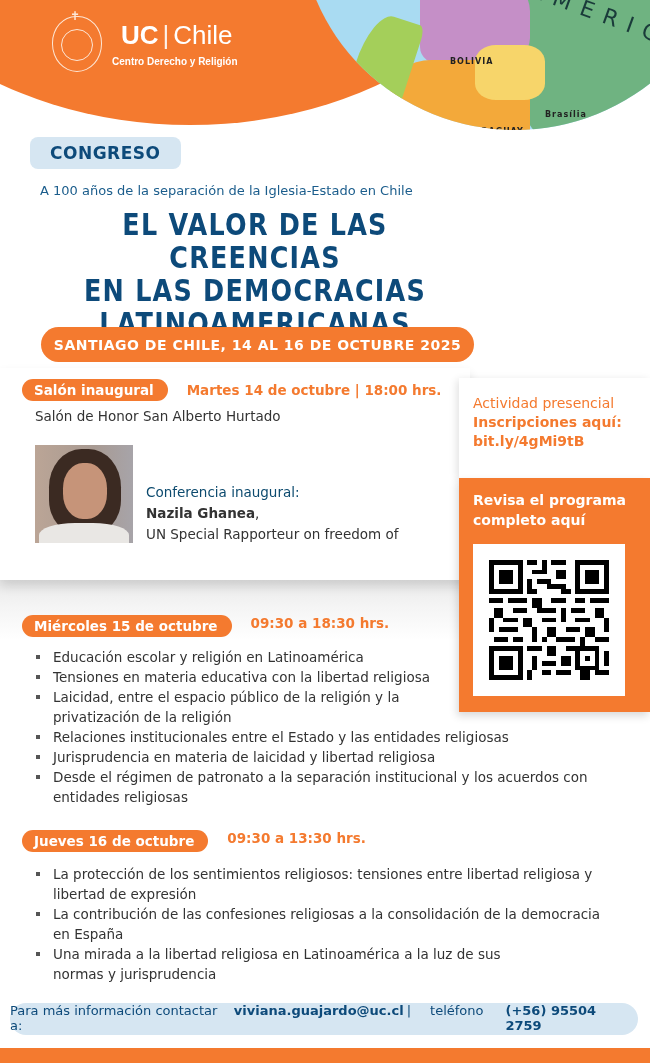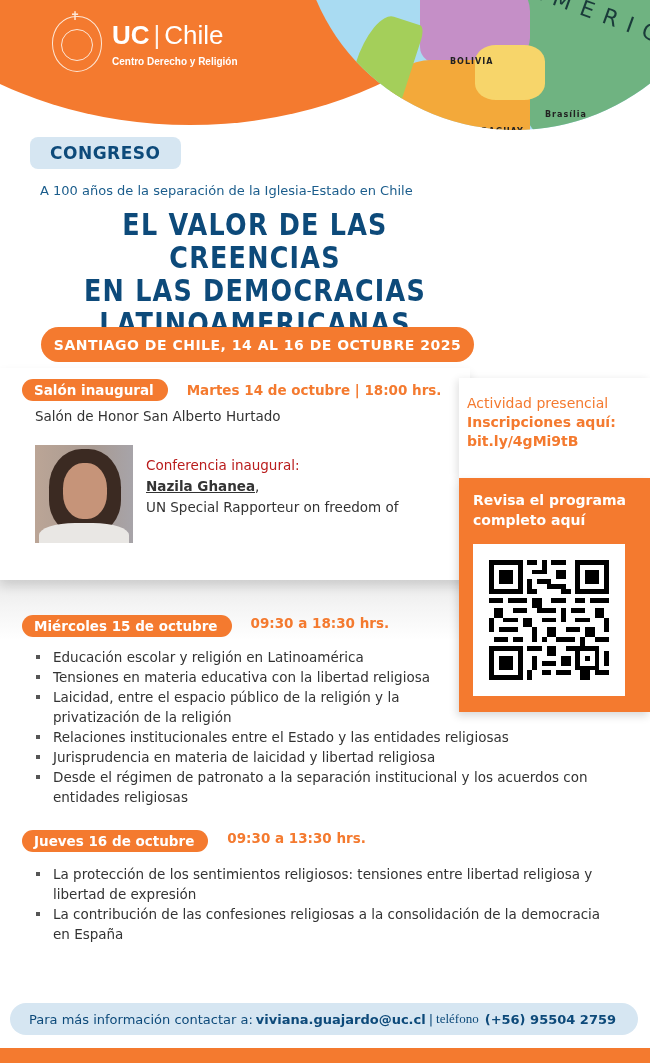--- a/index.html
+++ b/index.html
@@ -44,21 +44,21 @@
   }
   .seal::before {
     content: ""; position: absolute; left: 8px; top: 12px; width: 30px; height: 30px;
     border: 1.2px solid #fde6d5; border-radius: 50%;
   }
   .seal::after {
     content: "✝"; position: absolute; left: 17px; top: -8px; color: #fde6d5; font-size: 12px;
   }
   .logo-text { color: #fff; }
   .logo-main { font-size: 26px; line-height: 26px; font-family: "Liberation Sans", sans-serif; }
-  .logo-main b { font-weight: bold; }
+  .logo-main b { font-weight: bold; margin-left: 9px; }
   .logo-main .sep { font-weight: normal; margin: 0 4px; opacity: .9; }
   .logo-main .chile { font-weight: normal; }
   .logo-sub { font-size: 10px; font-weight: bold; font-family: "Liberation Sans", sans-serif; margin-top: 8px; }
 
   
   .tag {
     position: absolute; left: 30px; top: 137px;
     background: #d6e6f2; color: #0d4a7a; border-radius: 8px;
     padding: 6px 20px; font-size: 17px; font-weight: bold;
     font-family: "DejaVu Sans", sans-serif; letter-spacing: 0.5px;
@@ -95,28 +95,28 @@
   .venue { position: absolute; left: 35px; top: 408px; font-size: 13.5px; color: #333; }
   .photo {
     position: absolute; left: 35px; top: 445px; width: 98px; height: 98px;
     background: linear-gradient(90deg, #bba596 0%, #a89a92 60%, #a7a4a9 100%);
     overflow: hidden;
   }
   .photo .hair { position: absolute; left: 14px; top: 4px; width: 72px; height: 85px; background: #3b2a22; border-radius: 45% 45% 40% 40%; }
   .photo .face { position: absolute; left: 28px; top: 18px; width: 44px; height: 56px; background: #c69479; border-radius: 45%; }
   .photo .shirt { position: absolute; left: 4px; top: 78px; width: 90px; height: 30px; background: #e9e7e4; border-radius: 40% 40% 0 0; }
   .conf { position: absolute; left: 146px; top: 455px; font-size: 13.5px; line-height: 21px; color: #333; }
-  .conf .lab { color: #b91c1c; }
-  .conf .name { font-weight: bold; text-decoration: underline; }
+  .conf .lab { color: #0c4a6e; margin-top: 27px; }
+  .conf .name { font-weight: bold; }
 
   
   .rp-top {
     position: absolute; left: 459px; top: 378px; width: 191px; height: 100px;
     background: #fff; box-shadow: -2px 2px 8px rgba(0,0,0,0.12);
-    padding: 16px 0 0 8px; color: #f47a2f; font-size: 14px; line-height: 19px;
+    padding: 16px 0 0 14px; color: #f47a2f; font-size: 14px; line-height: 19px;
   }
   .rp-top b { display: block; }
   .rp-bottom {
     position: absolute; left: 459px; top: 478px; width: 191px; height: 234px;
     background: #f47a2f; box-shadow: -2px 4px 8px rgba(0,0,0,0.15);
     padding: 12px 0 0 14px; color: #fff; font-weight: bold; font-size: 14px; line-height: 20px;
   }
   .qr-box {
     position: absolute; left: 473px; top: 544px; width: 152px; height: 152px;
     background: #fff; display: flex; align-items: center; justify-content: center;
@@ -126,21 +126,21 @@
   
   .day-row { position: absolute; left: 22px; display: flex; }
   .list { position: absolute; left: 35px; font-size: 13.5px; line-height: 20px; color: #333; list-style: none; }
   .list li { position: relative; padding-left: 18px; }
   .list li::before { content: ""; position: absolute; left: 1px; top: 8px; width: 4px; height: 4px; background: #555; }
 
   
   .contact {
     position: absolute; left: 10px; top: 1003px; width: 628px; height: 32px;
     background: #d6e6f2; border-radius: 16px;
-    display: flex; align-items: center; justify-content: center;
+    display: flex; justify-content: center;
     font-size: 13px; color: #0d4a7a;
   }
   .contact b { margin: 0 3px; }
   .footer-bar { position: absolute; left: 0; top: 1048px; width: 650px; height: 15px; background: #f47a2f; }
 </style>
 </head>
 <body>
 
 <div class="lower-bg"></div>
 
@@ -289,22 +289,23 @@
   <li>Desde el régimen de patronato a la separación institucional y los acuerdos con entidades religiosas</li>
 </ul>
 
 <div class="day-row" style="top:830px;">
   <span class="pill">Jueves 16 de octubre</span>
   <span class="when">09:30 a 13:30 hrs.</span>
 </div>
 <ul class="list" style="top:864px; width:580px;">
   <li>La protección de los sentimientos religiosos: tensiones entre libertad religiosa y libertad de expresión</li>
   <li>La contribución de las confesiones religiosas a la consolidación de la democracia en España</li>
+  <li style="width:520px;">Una mirada a la libertad religiosa en Latinoamérica a la luz de sus normas y jurisprudencia</li>
 </ul>
 
 <div class="contact">
   <span>Para más información contactar a:</span>
   <b>viviana.guajardo@uc.cl</b>
   <span>|</span>
-  <span style="margin:0 3px;font-family:Liberation Serif, serif;">teléfono</span>
+  <span style="margin:0 19px;">teléfono</span>
   <b>(+56) 95504 2759</b>
 </div>
 <div class="footer-bar"></div>
 
 </body></html>

